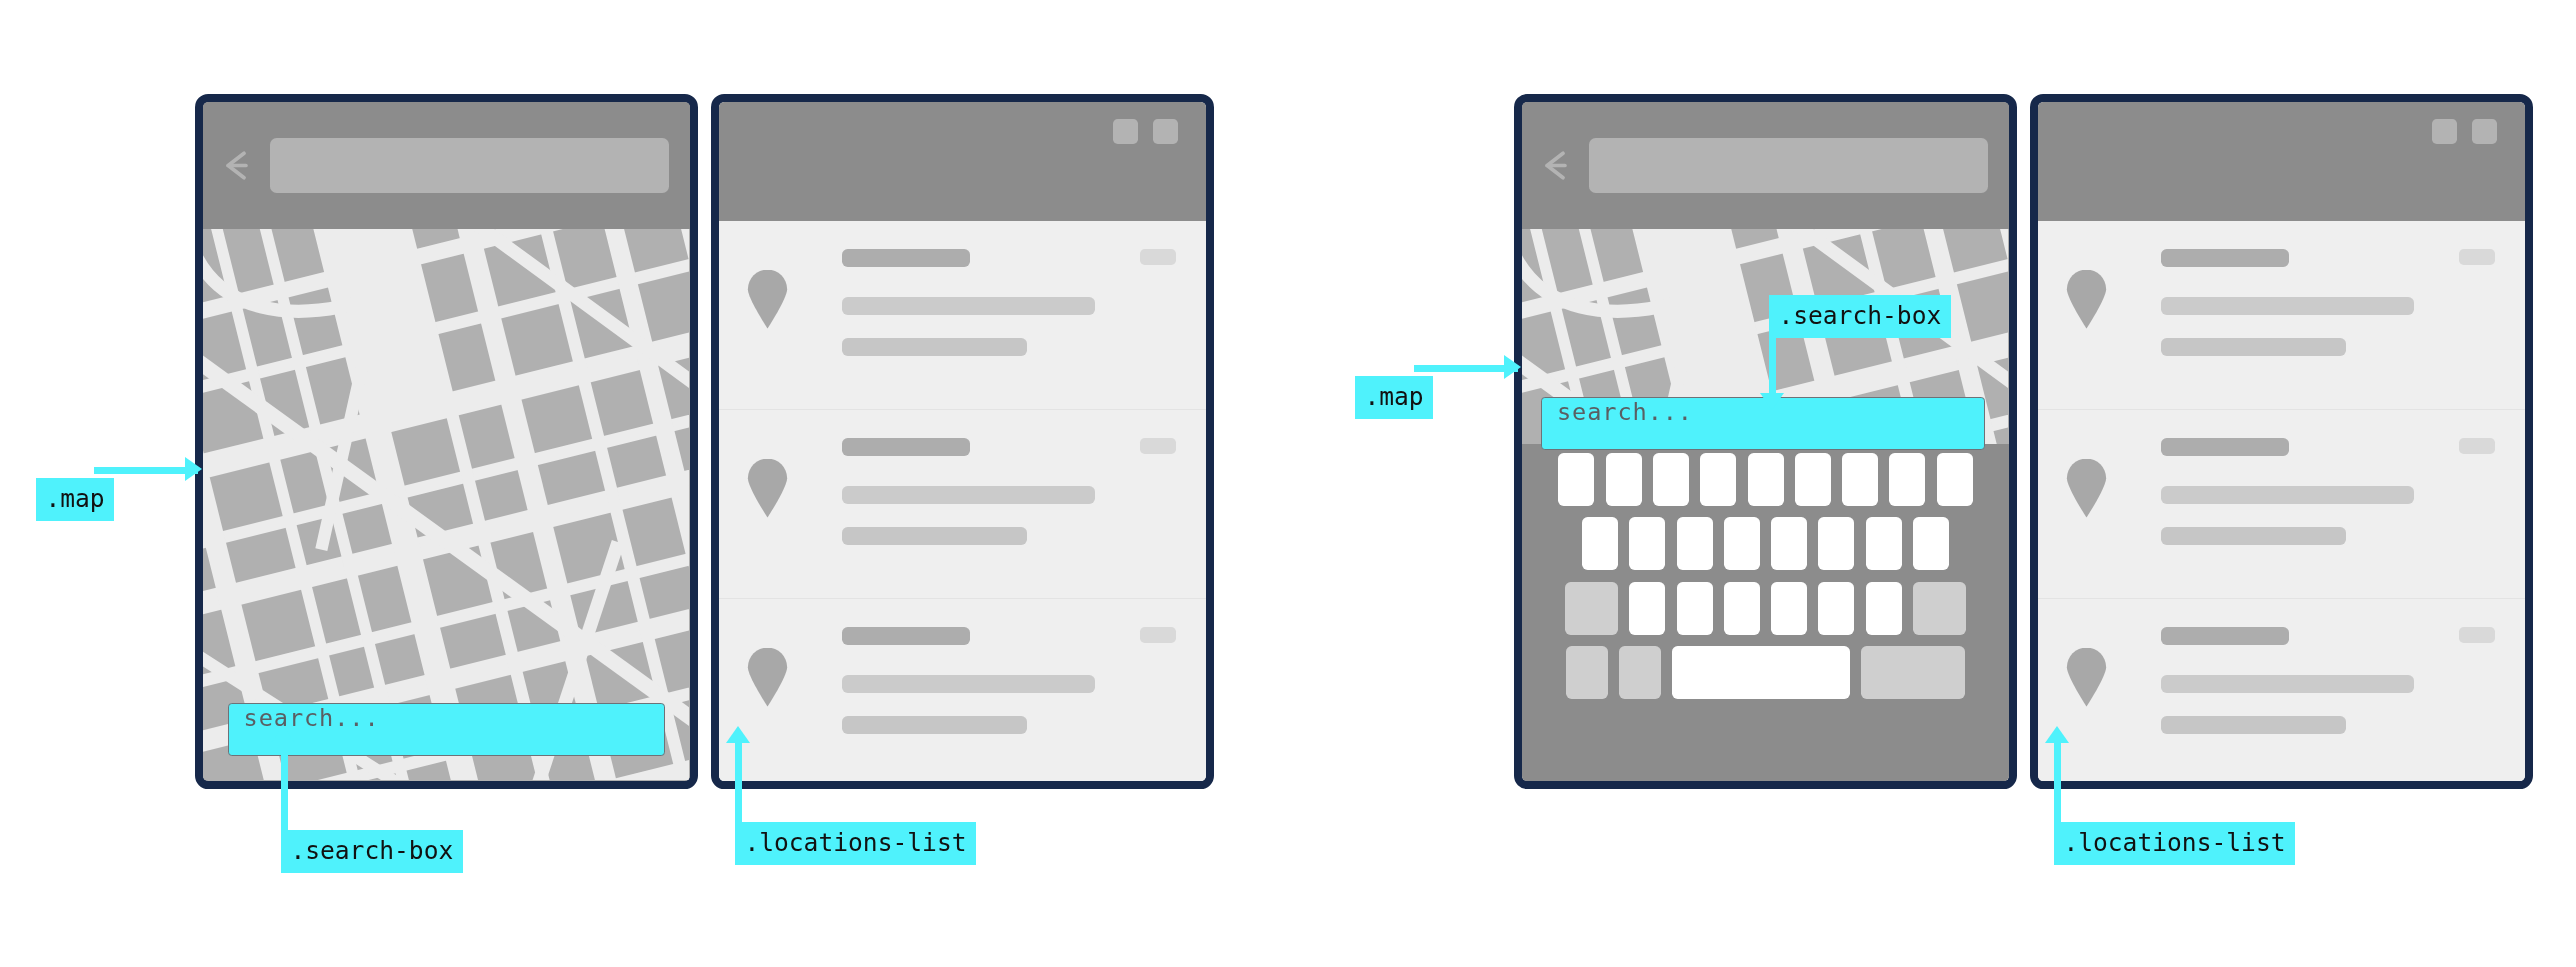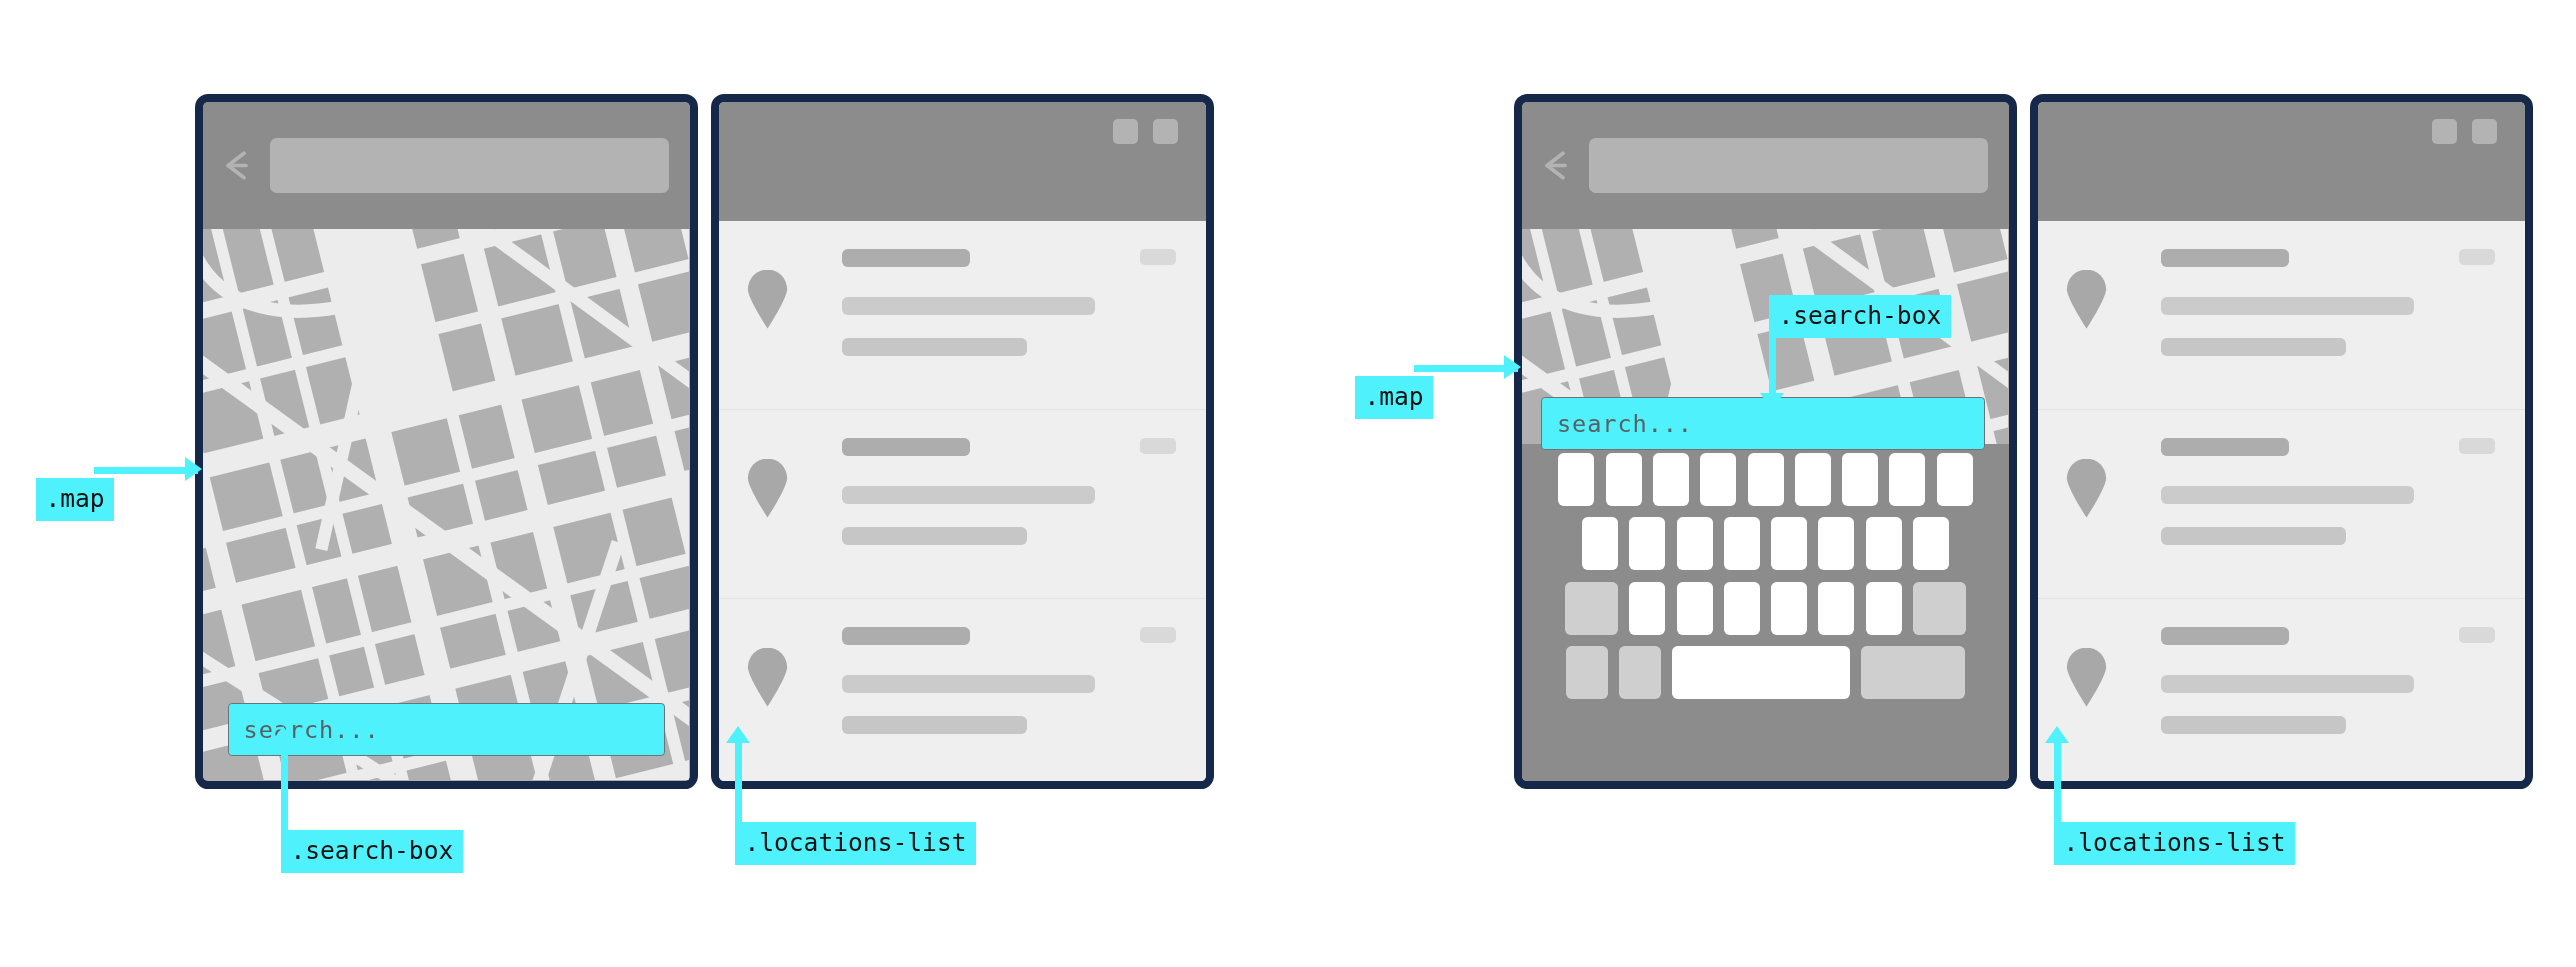--- a/index.html
+++ b/index.html
@@ -62,21 +62,21 @@
   .map-canvas svg { display: block; }
 
   
   .search-box {
     position: absolute;
     background: #4ff2fc;
     border: 1.9px solid #6d7278;
     border-radius: 3.8px;
     box-sizing: border-box;
     display: flex;
-    align-items: center;
+    align-items: flex-start;
     z-index: 6;
   }
   .search-box .ph {
     font-family: "DejaVu Sans Mono", "Liberation Mono", monospace;
     color: #5a5f63;
     letter-spacing: 0.9px;
     padding-left: 15px;
   }
 
   

